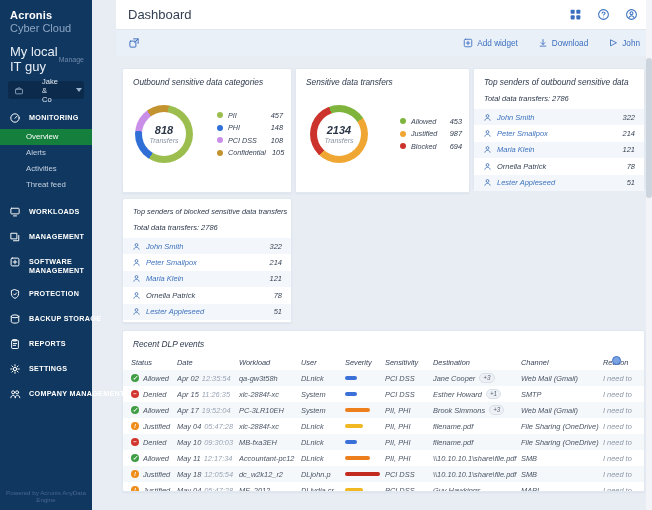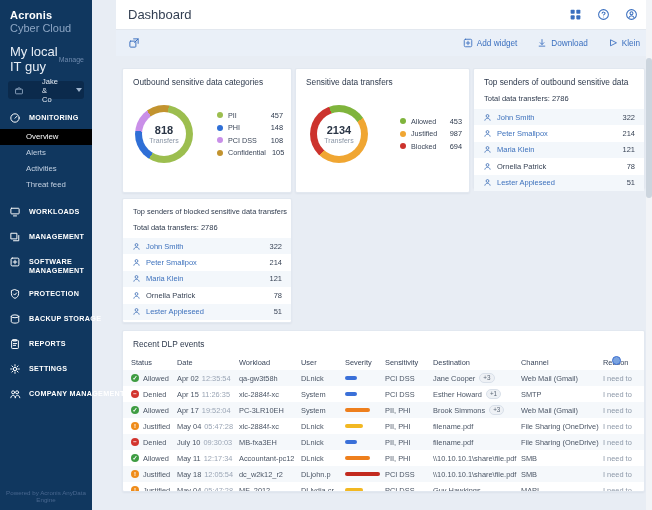--- a/index.html
+++ b/index.html
@@ -18,38 +18,38 @@
   .workspace .ws-label { font-size:7.5px; color:#e8eef6; flex:1; }
   .chev { width:0; height:0; border-left:3px solid transparent; border-right:3px solid transparent; border-top:4px solid #9db3cd; }
   .nav { margin-top:10px; }
   .nav-section { display:flex; align-items:flex-start; padding:0 6px 0 9px; gap:8px; margin-top:13px; cursor:pointer; }
   .nav-ic { width:12px; height:12px; flex:0 0 12px; display:flex; margin-top:0; }
   .nav-ic svg { width:12px; height:12px; stroke:#ffffff; fill:none; stroke-width:1.3; stroke-linecap:round; stroke-linejoin:round; }
   .nav-label { font-size:7.2px; font-weight:700; color:#ffffff; letter-spacing:.3px; line-height:11px; white-space:nowrap; }
   .nav-label.wrap { white-space:normal; width:62px; line-height:9px; padding-top:1px; }
   .nav-sub { margin-top:5px; }
   .sub-item { height:16px; line-height:16px; padding-left:26px; font-size:7.8px; color:#c3d1e2; cursor:pointer; }
-  .sub-item.selected { background:#000000; color:#ffffff; }
+  .sub-item.selected { background:#15803d; color:#ffffff; }
   .sidebar-footer { position:absolute; bottom:7px; left:0; width:100%; text-align:center; font-size:6.2px; color:#48678f; }
 
   
   .main { position:absolute; left:116px; top:0; width:536px; height:510px; }
   .topbar { height:30px; background:#ffffff; border-bottom:1px solid #e3e8ef; display:flex; align-items:center; padding:0 14px 0 12px; }
   .page-title { font-size:13px; color:#333f52; font-weight:400; flex:1; }
   .topbar-icons { display:flex; gap:15px; align-items:center; }
   .tb-ic { width:13px; height:13px; cursor:pointer; display:flex; }
   .tb-ic svg { width:13px; height:13px; }
   .toolbar { height:26px; background:#eaf0f8; display:flex; align-items:center; padding:0 12px; }
   .expand-btn { width:12px; height:12px; cursor:pointer; display:flex; }
   .toolbar-right { margin-left:auto; display:flex; gap:20px; align-items:center; }
   .tool-btn { display:flex; align-items:center; gap:4px; color:#3a6fbf; font-size:8.2px; cursor:pointer; }
   .tool-btn svg { width:10px; height:10px; stroke:#3a6fbf; fill:none; stroke-width:1.4; stroke-linecap:round; stroke-linejoin:round; }
 
   .content { position:absolute; left:0; top:56px; width:536px; height:454px; }
-  .card { position:absolute; background:#ffffff; border:1px solid #e2e8f0; border-radius:2px; box-shadow:0 1px 2px rgba(20,40,70,.05); }
+  .card { position:absolute; background:#ffffff; border:1px solid #e2e8f0; border-radius:2px; box-shadow:0 1px 2px rgba(20,40,70,.05);font-style:italic; }
   .card-title { font-size:8.3px; color:#2e3a4d; font-weight:500; padding:8px 10px 0 10px; white-space:nowrap; overflow:hidden; }
   #card-categories { left:6px; top:12px; width:170px; height:125px; }
   #card-transfers { left:179px; top:12px; width:175px; height:125px; }
   #card-top-outbound { left:357px; top:12px; width:172px; height:120px; }
   #card-top-blocked { left:6px; top:142px; width:170px; height:125px; }
   #card-dlp { left:6px; top:274px; width:523px; height:162px; overflow:hidden; }
 
   
   .donut { position:absolute; width:58px; height:58px; border-radius:50%; }
   .donut-hole { position:absolute; inset:7px; background:#fff; border-radius:50%; }
@@ -276,21 +276,21 @@
         <span class="tool-btn">
           <svg viewBox="0 0 16 16">
               <path d="M8 2.5v7.5M5 7.5L8 10.5 11 7.5M3.5 13h9"></path>
             </svg>
           <span>Download</span>
         </span>
         <span class="tool-btn">
           <svg viewBox="0 0 16 16">
               <path d="M4 3.5v9L13 8z"></path>
             </svg>
-          <span>Klein</span>
+          <span>John</span>
         </span>
       </div>
     </div>
 
     <div class="content">
 
       <div class="card" id="card-categories">
         <div class="card-title">Outbound sensitive data categories</div>
         <div class="donut" style="left: 12px; top: 36px; background: conic-gradient(from 10deg, rgb(156, 190, 79) 0deg, rgb(156, 190, 79) 201.125deg, rgb(47, 111, 214) 201.125deg, rgb(47, 111, 214) 266.259deg, rgb(201, 143, 232) 266.259deg, rgb(201, 143, 232) 313.79deg, rgb(194, 147, 47) 313.79deg, rgb(194, 147, 47) 360deg);">
           <div class="donut-hole"></div>
@@ -538,21 +538,21 @@
             <span class="td"><span>filename.pdf</span></span>
             <span class="td">File Sharing (OneDrive)</span>
             <span class="td reason">I need to</span>
           </div>
 
           <div class="trow">
             <span class="td status-cell">
                 <span class="status-dot" data-status="denied"></span>
                 <span>Denied</span>
               </span>
-            <span class="td"><span>July 10</span><span class="time">09:30:03</span></span>
+            <span class="td"><span>May 10</span><span class="time">09:30:03</span></span>
             <span class="td">MB-fxa3EH</span>
             <span class="td">DLnick</span>
             <span class="td"><span class="sev-track"><span class="sev-fill" style="width: 30%; background: rgb(58, 112, 216); display: block;"></span></span></span>
             <span class="td">PII, PHI</span>
             <span class="td"><span>filename.pdf</span></span>
             <span class="td">File Sharing (OneDrive)</span>
             <span class="td reason">I need to</span>
           </div>
 
           <div class="trow">

